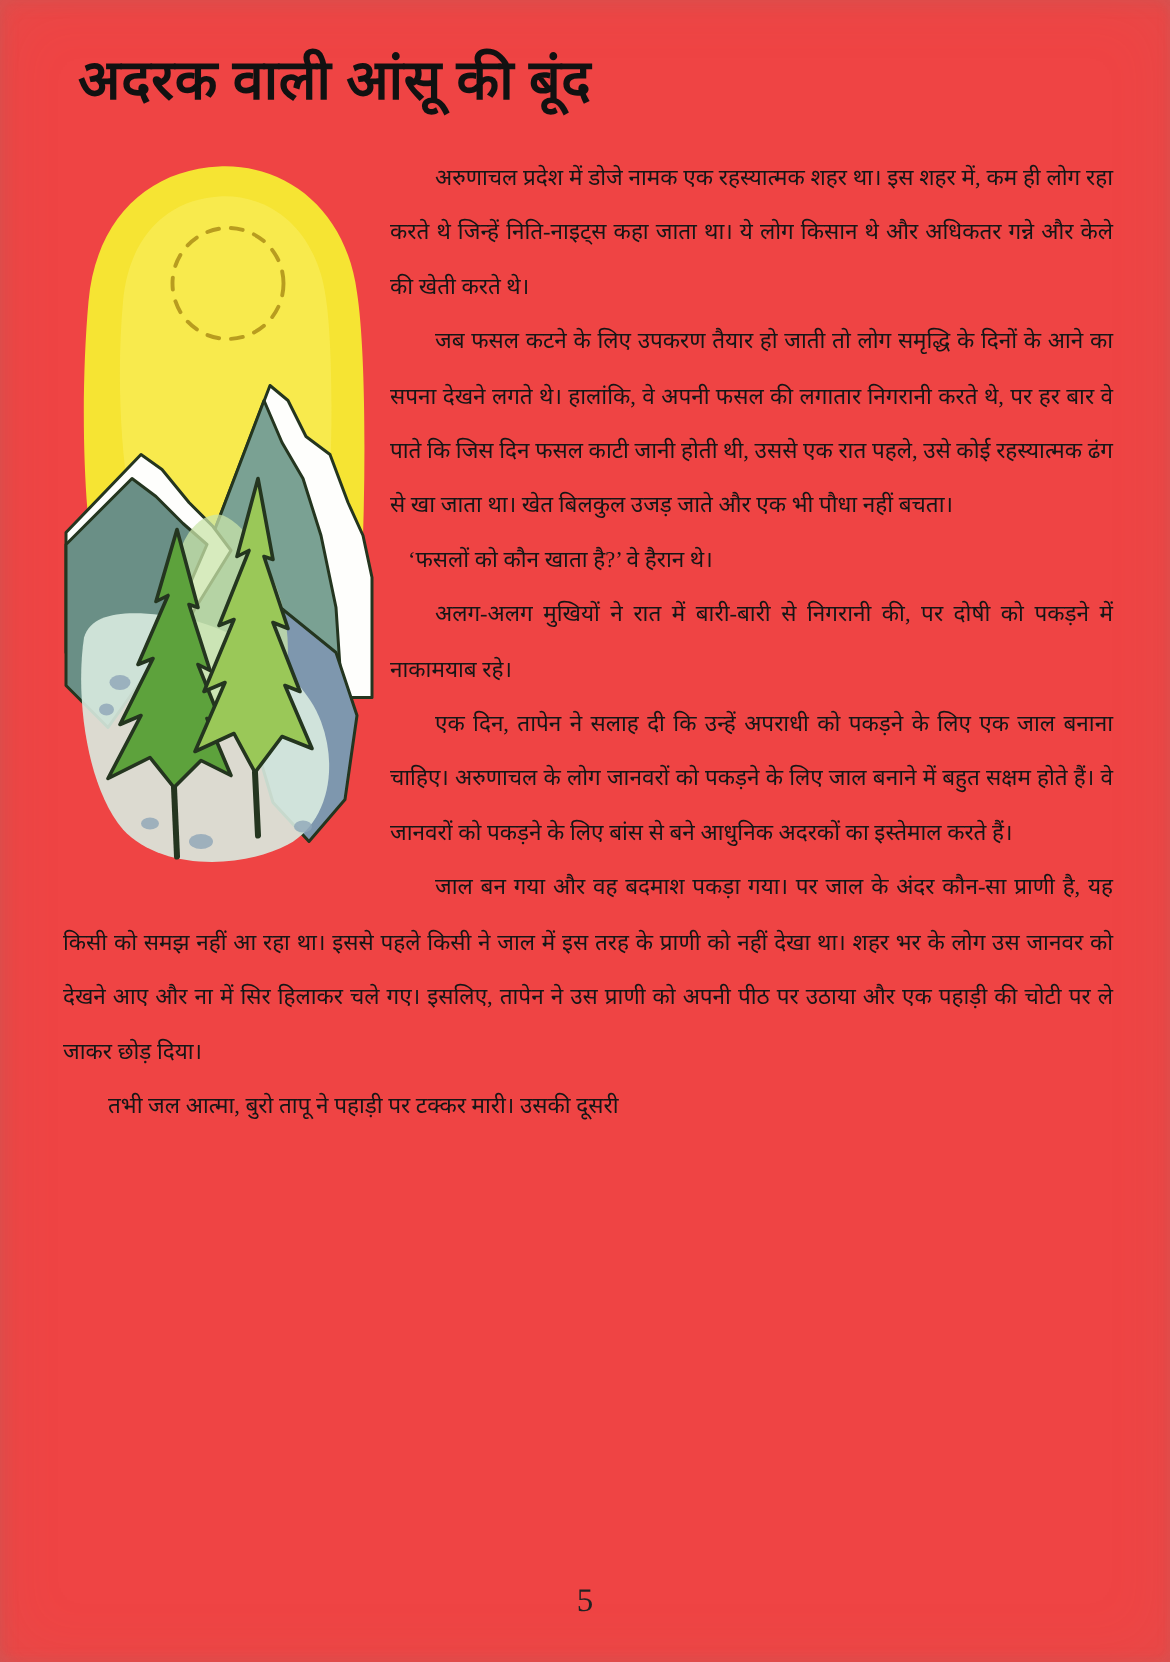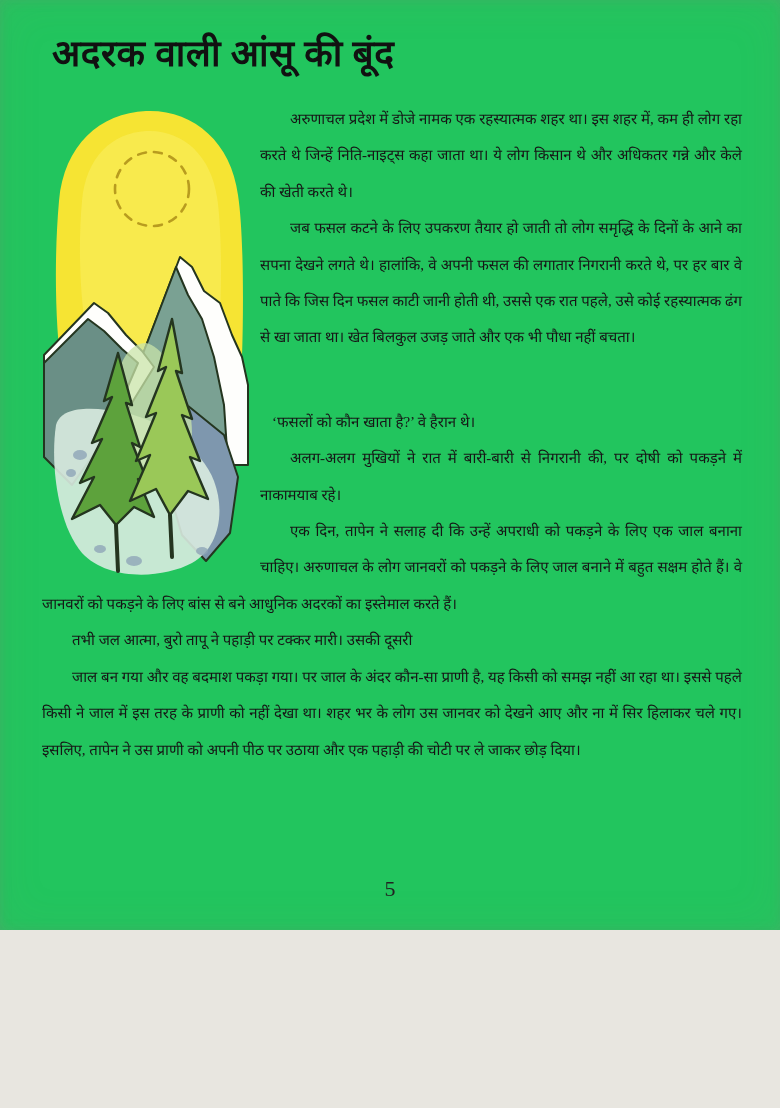--- a/index.html
+++ b/index.html
@@ -1,21 +1,21 @@
 <!DOCTYPE html>
 <html lang="hi"><head>
 <meta charset="utf-8">
 <style>
   html,body{margin:0;padding:0;}
   body{background:#e8e6e0;font-family:"Liberation Serif","DejaVu Serif",serif;}
   .page{
     position:relative;
-    width:780px;height:930px;
+    width:780px;height:1108px;
     margin:0 auto;
-    background:#22c55e;
+    background:#ef4444;
     box-shadow: inset 0 0 45px rgba(150,140,115,.10),
                 inset 4px 4px 10px rgba(130,130,125,.12),
                 inset -2px -3px 8px rgba(140,140,135,.10);
     overflow:hidden;
     color:#161616;
   }
   .content{position:absolute;left:42px;right:38px;top:26px;}
   .title{
     font-size:37px;
     font-weight:700;
@@ -23,21 +23,21 @@
     margin:0 0 24px 10px;
     color:#111;
   }
   .story{
     font-size:15px;
     line-height:36.4px;
     text-align:justify;
     text-justify:inter-word;
   }
   .story p{margin:0;text-indent:30px;}
-  .story p.p-quote{text-indent:12px;margin-top:48px;}
+  .story p.p-quote{text-indent:12px;}
   .illustration{
     float:left;
     width:208px;height:470px;
     margin:4px 10px 2px 0;
   }
   .illustration svg{display:block;width:100%;height:100%;}
   .page-number{
     position:absolute;
     left:0;right:0;bottom:28px;
     text-align:center;
@@ -99,19 +99,19 @@
             <ellipse cx="160" cy="446" rx="6" ry="4" fill="#8FA6B8"></ellipse>
           </g>
         </svg>
       </div>
 
       <p>अरुणाचल प्रदेश में डोजे नामक एक रहस्यात्मक शहर था। इस शहर में, कम ही लोग रहा करते थे जिन्हें निति-नाइट्स कहा जाता था। ये लोग किसान थे और अधिकतर गन्ने और केले की खेती करते थे।</p>
       <p>जब फसल कटने के लिए उपकरण तैयार हो जाती तो लोग समृद्धि के दिनों के आने का सपना देखने लगते थे। हालांकि, वे अपनी फसल की लगातार निगरानी करते थे, पर हर बार वे पाते कि जिस दिन फसल काटी जानी होती थी, उससे एक रात पहले, उसे कोई रहस्यात्मक ढंग से खा जाता था। खेत बिलकुल उजड़ जाते और एक भी पौधा नहीं बचता।</p>
       <p class="p-quote">‘फसलों को कौन खाता है?’ वे हैरान थे।</p>
       <p>अलग-अलग मुखियों ने रात में बारी-बारी से निगरानी की, पर दोषी को पकड़ने में नाकामयाब रहे।</p>
       <p>एक दिन, तापेन ने सलाह दी कि उन्हें अपराधी को पकड़ने के लिए एक जाल बनाना चाहिए। अरुणाचल के लोग जानवरों को पकड़ने के लिए जाल बनाने में बहुत सक्षम होते हैं। वे जानवरों को पकड़ने के लिए बांस से बने आधुनिक अदरकों का इस्तेमाल करते हैं।</p>
+      <p>जाल बन गया और वह बदमाश पकड़ा गया। पर जाल के अंदर कौन-सा प्राणी है, यह किसी को समझ नहीं आ रहा था। इससे पहले किसी ने जाल में इस तरह के प्राणी को नहीं देखा था। शहर भर के लोग उस जानवर को देखने आए और ना में सिर हिलाकर चले गए। इसलिए, तापेन ने उस प्राणी को अपनी पीठ पर उठाया और एक पहाड़ी की चोटी पर ले जाकर छोड़ दिया।</p>
       <p>तभी जल आत्मा, बुरो तापू ने पहाड़ी पर टक्कर मारी। उसकी दूसरी</p>
-      <p>जाल बन गया और वह बदमाश पकड़ा गया। पर जाल के अंदर कौन-सा प्राणी है, यह किसी को समझ नहीं आ रहा था। इससे पहले किसी ने जाल में इस तरह के प्राणी को नहीं देखा था। शहर भर के लोग उस जानवर को देखने आए और ना में सिर हिलाकर चले गए। इसलिए, तापेन ने उस प्राणी को अपनी पीठ पर उठाया और एक पहाड़ी की चोटी पर ले जाकर छोड़ दिया।</p>
     </div>
   </div>
 
   <div class="page-number">5</div>
 </div>
 
 </body></html>

